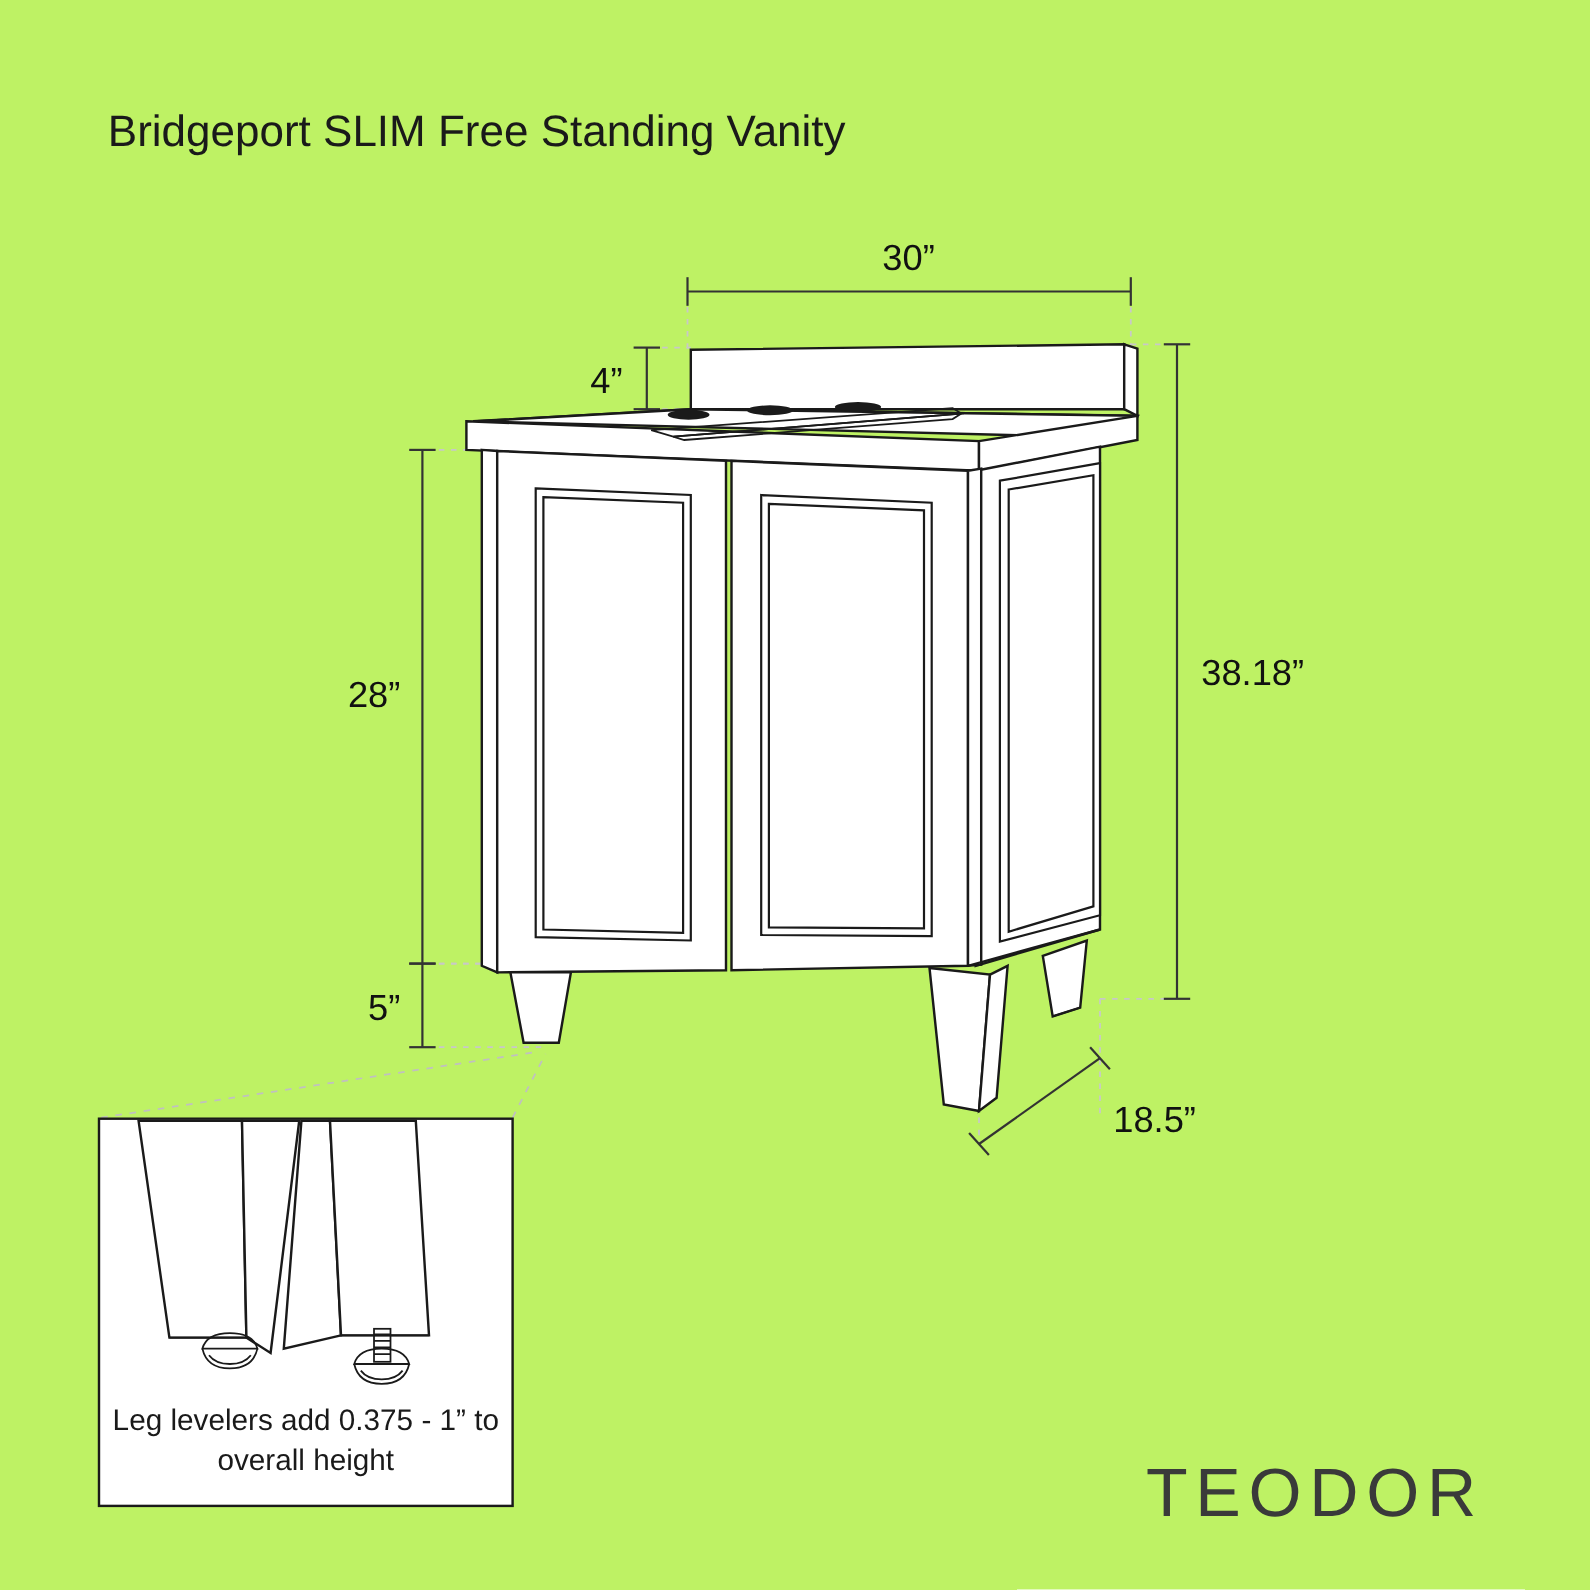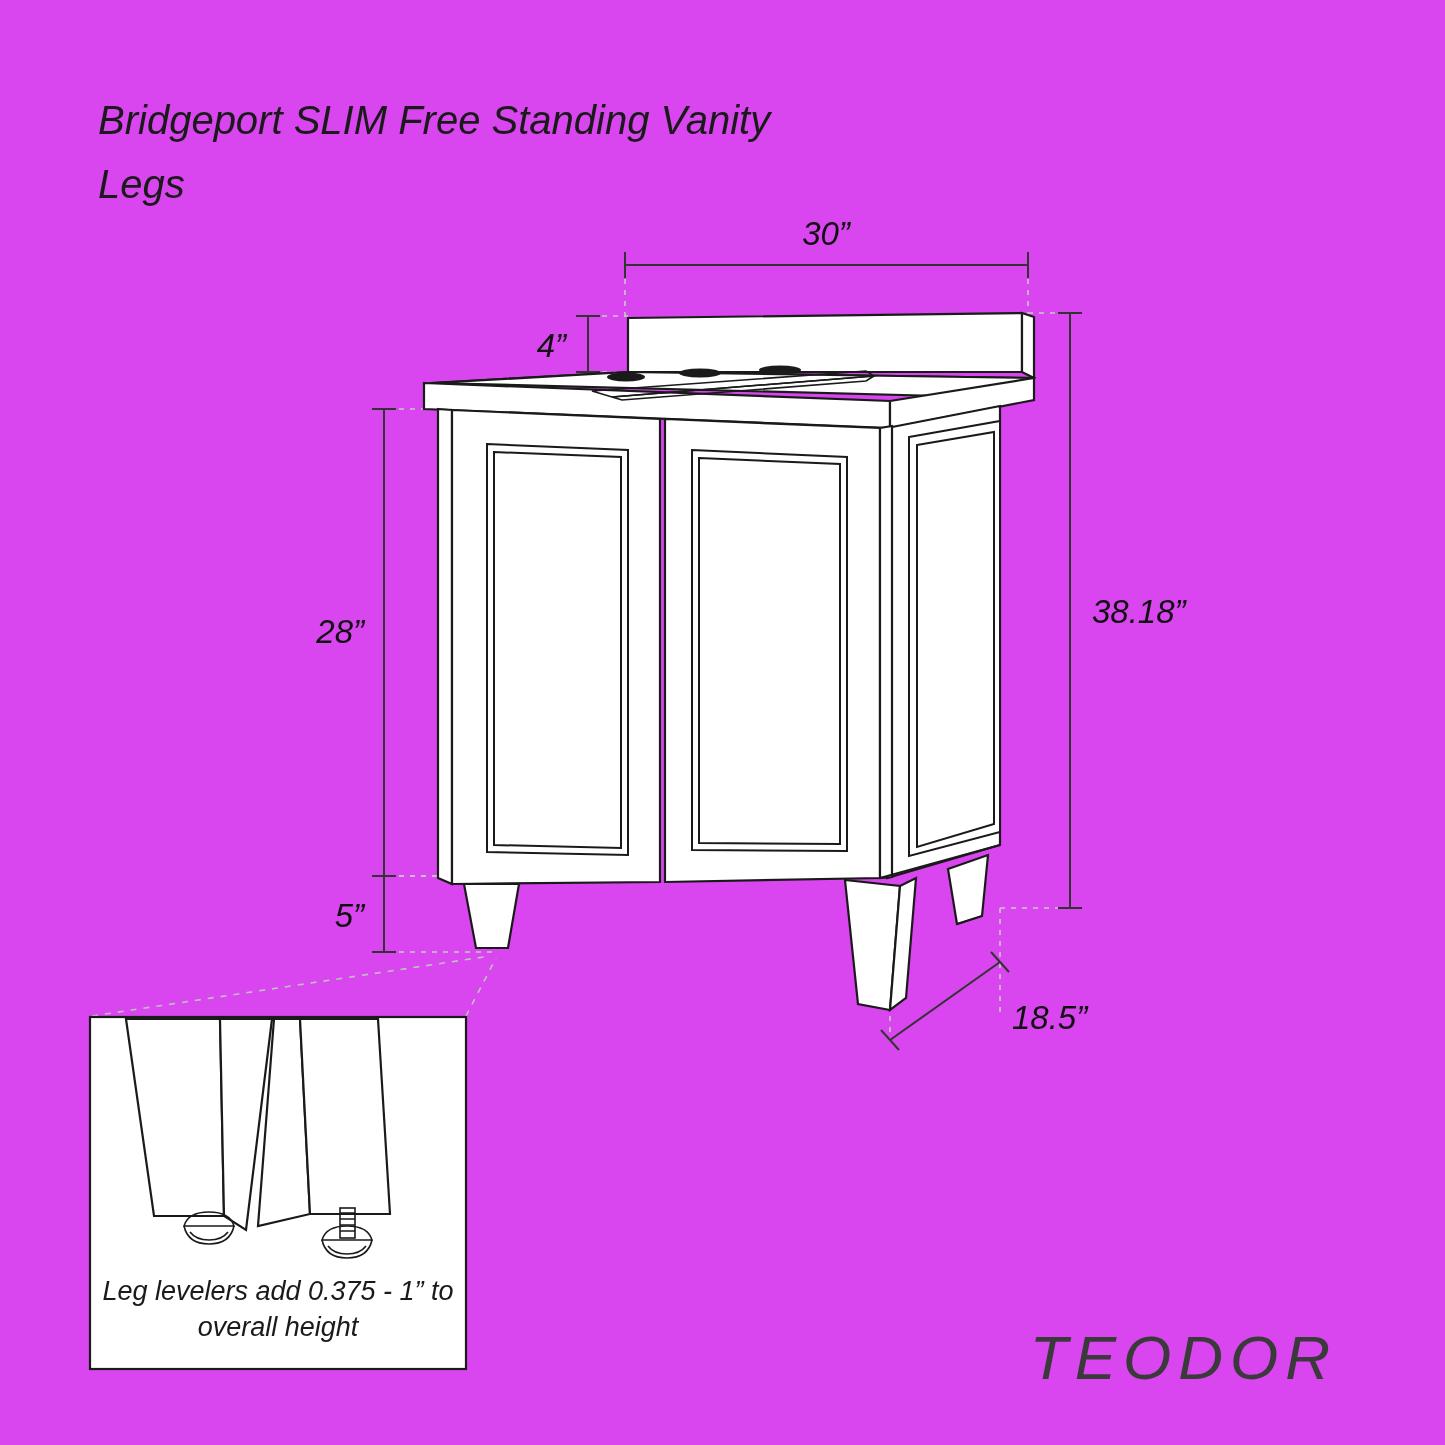--- a/index.html
+++ b/index.html
@@ -4,24 +4,23 @@
 <style>
   html, body {
     margin: 0;
     padding: 0;
     background: #ffffff;
   }
   #page {
     position: relative;
     width: 1445px;
     height: 1445px;
-    background: #d946ef;
+    background: #bef264;
     font-family: "Liberation Sans", sans-serif;
     overflow: hidden;
-    font-style: italic;
   }
   .title-block {
     position: absolute;
     left: 98px;
     top: 88px;
     width: 820px;
   }
   .title-line {
     font-size: 40px;
     line-height: 64px;
@@ -87,37 +86,36 @@
     stroke: #1a1a1a;
     stroke-width: 2.2;
   }
   .captiontext {
     font-family: "Liberation Sans", sans-serif;
     font-size: 27px;
     fill: #1a1a1a;
   }
   .logo {
     position: absolute;
-    right: 108px;
+    right: 96px;
     bottom: 52px;
     font-family: "Liberation Sans", sans-serif;
     font-size: 62px;
     font-weight: 300;
     letter-spacing: 7px;
     color: #3a3a3a;
   }
 </style>
 </head>
 <body>
 
 <div id="page">
 
   <div class="title-block">
     <div class="title-line">Bridgeport SLIM Free Standing Vanity</div>
-    <div class="title-line">Legs</div>
   </div>
 
   <svg width="1445" height="1445" viewBox="0 0 1445 1445">
 
     <g>
 
       <path class="extline" d="M 625 268 L 625 318"></path>
       <path class="extline" d="M 1028 268 L 1028 318"></path>
 
       <path class="extline" d="M 580 316 L 628 316"></path>

